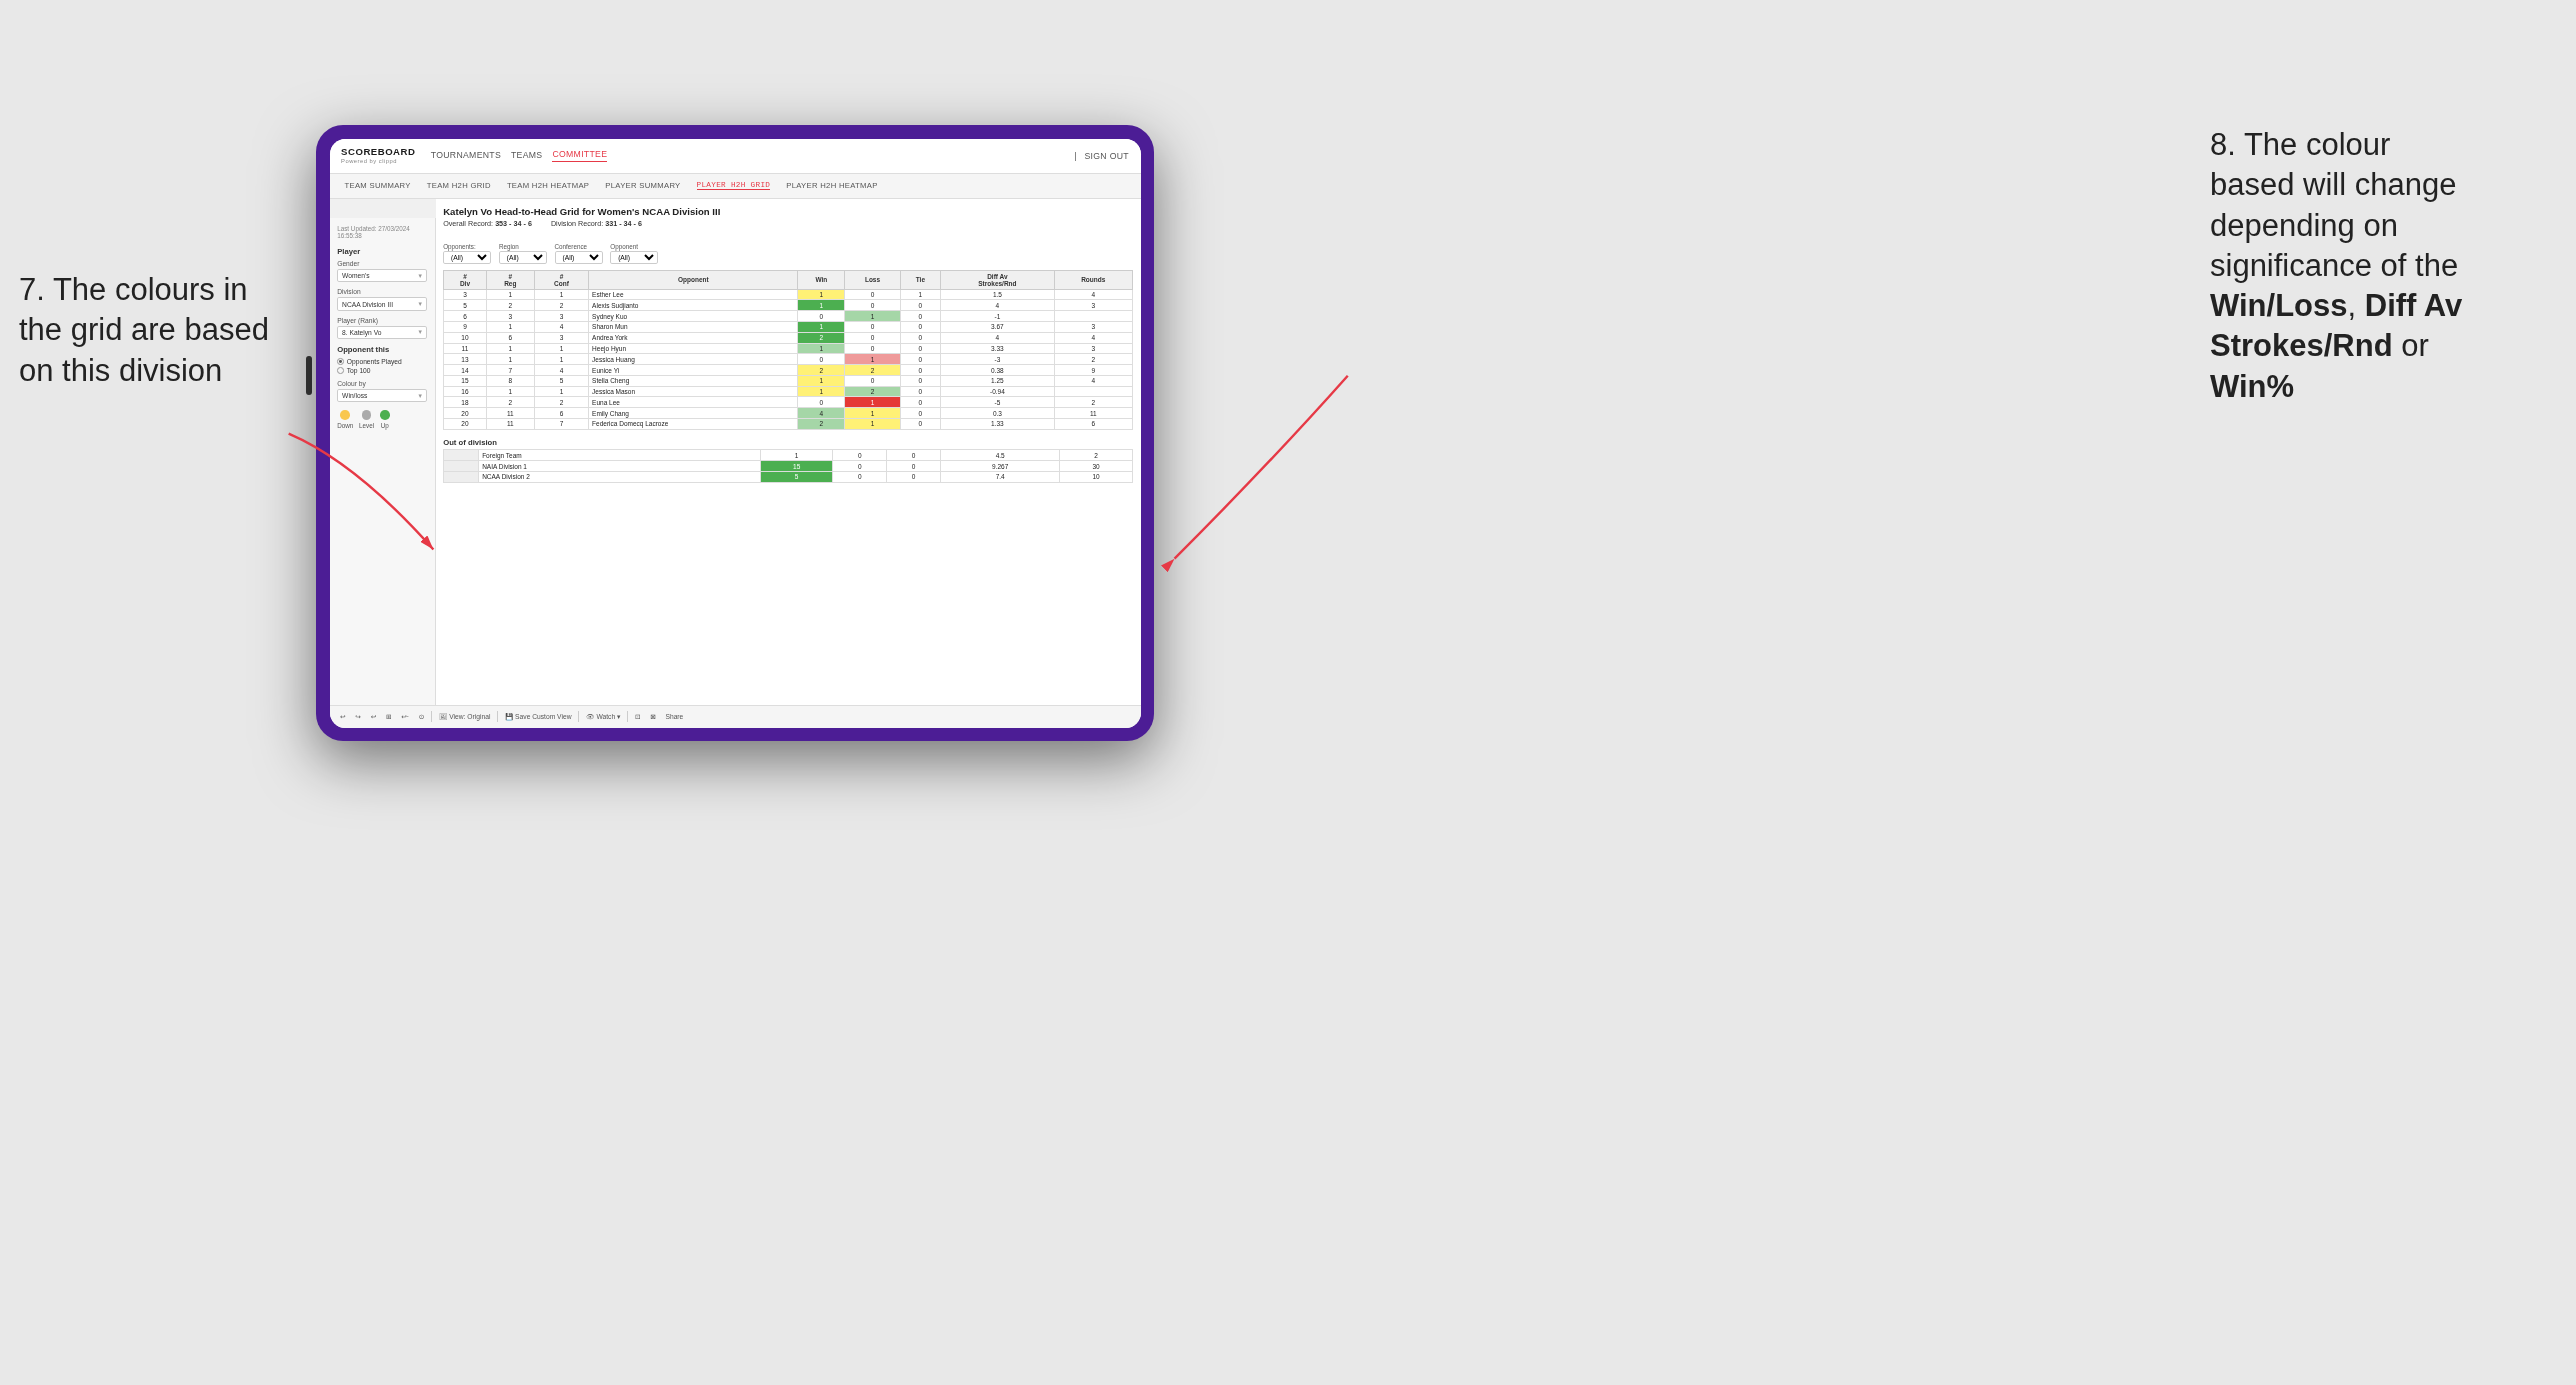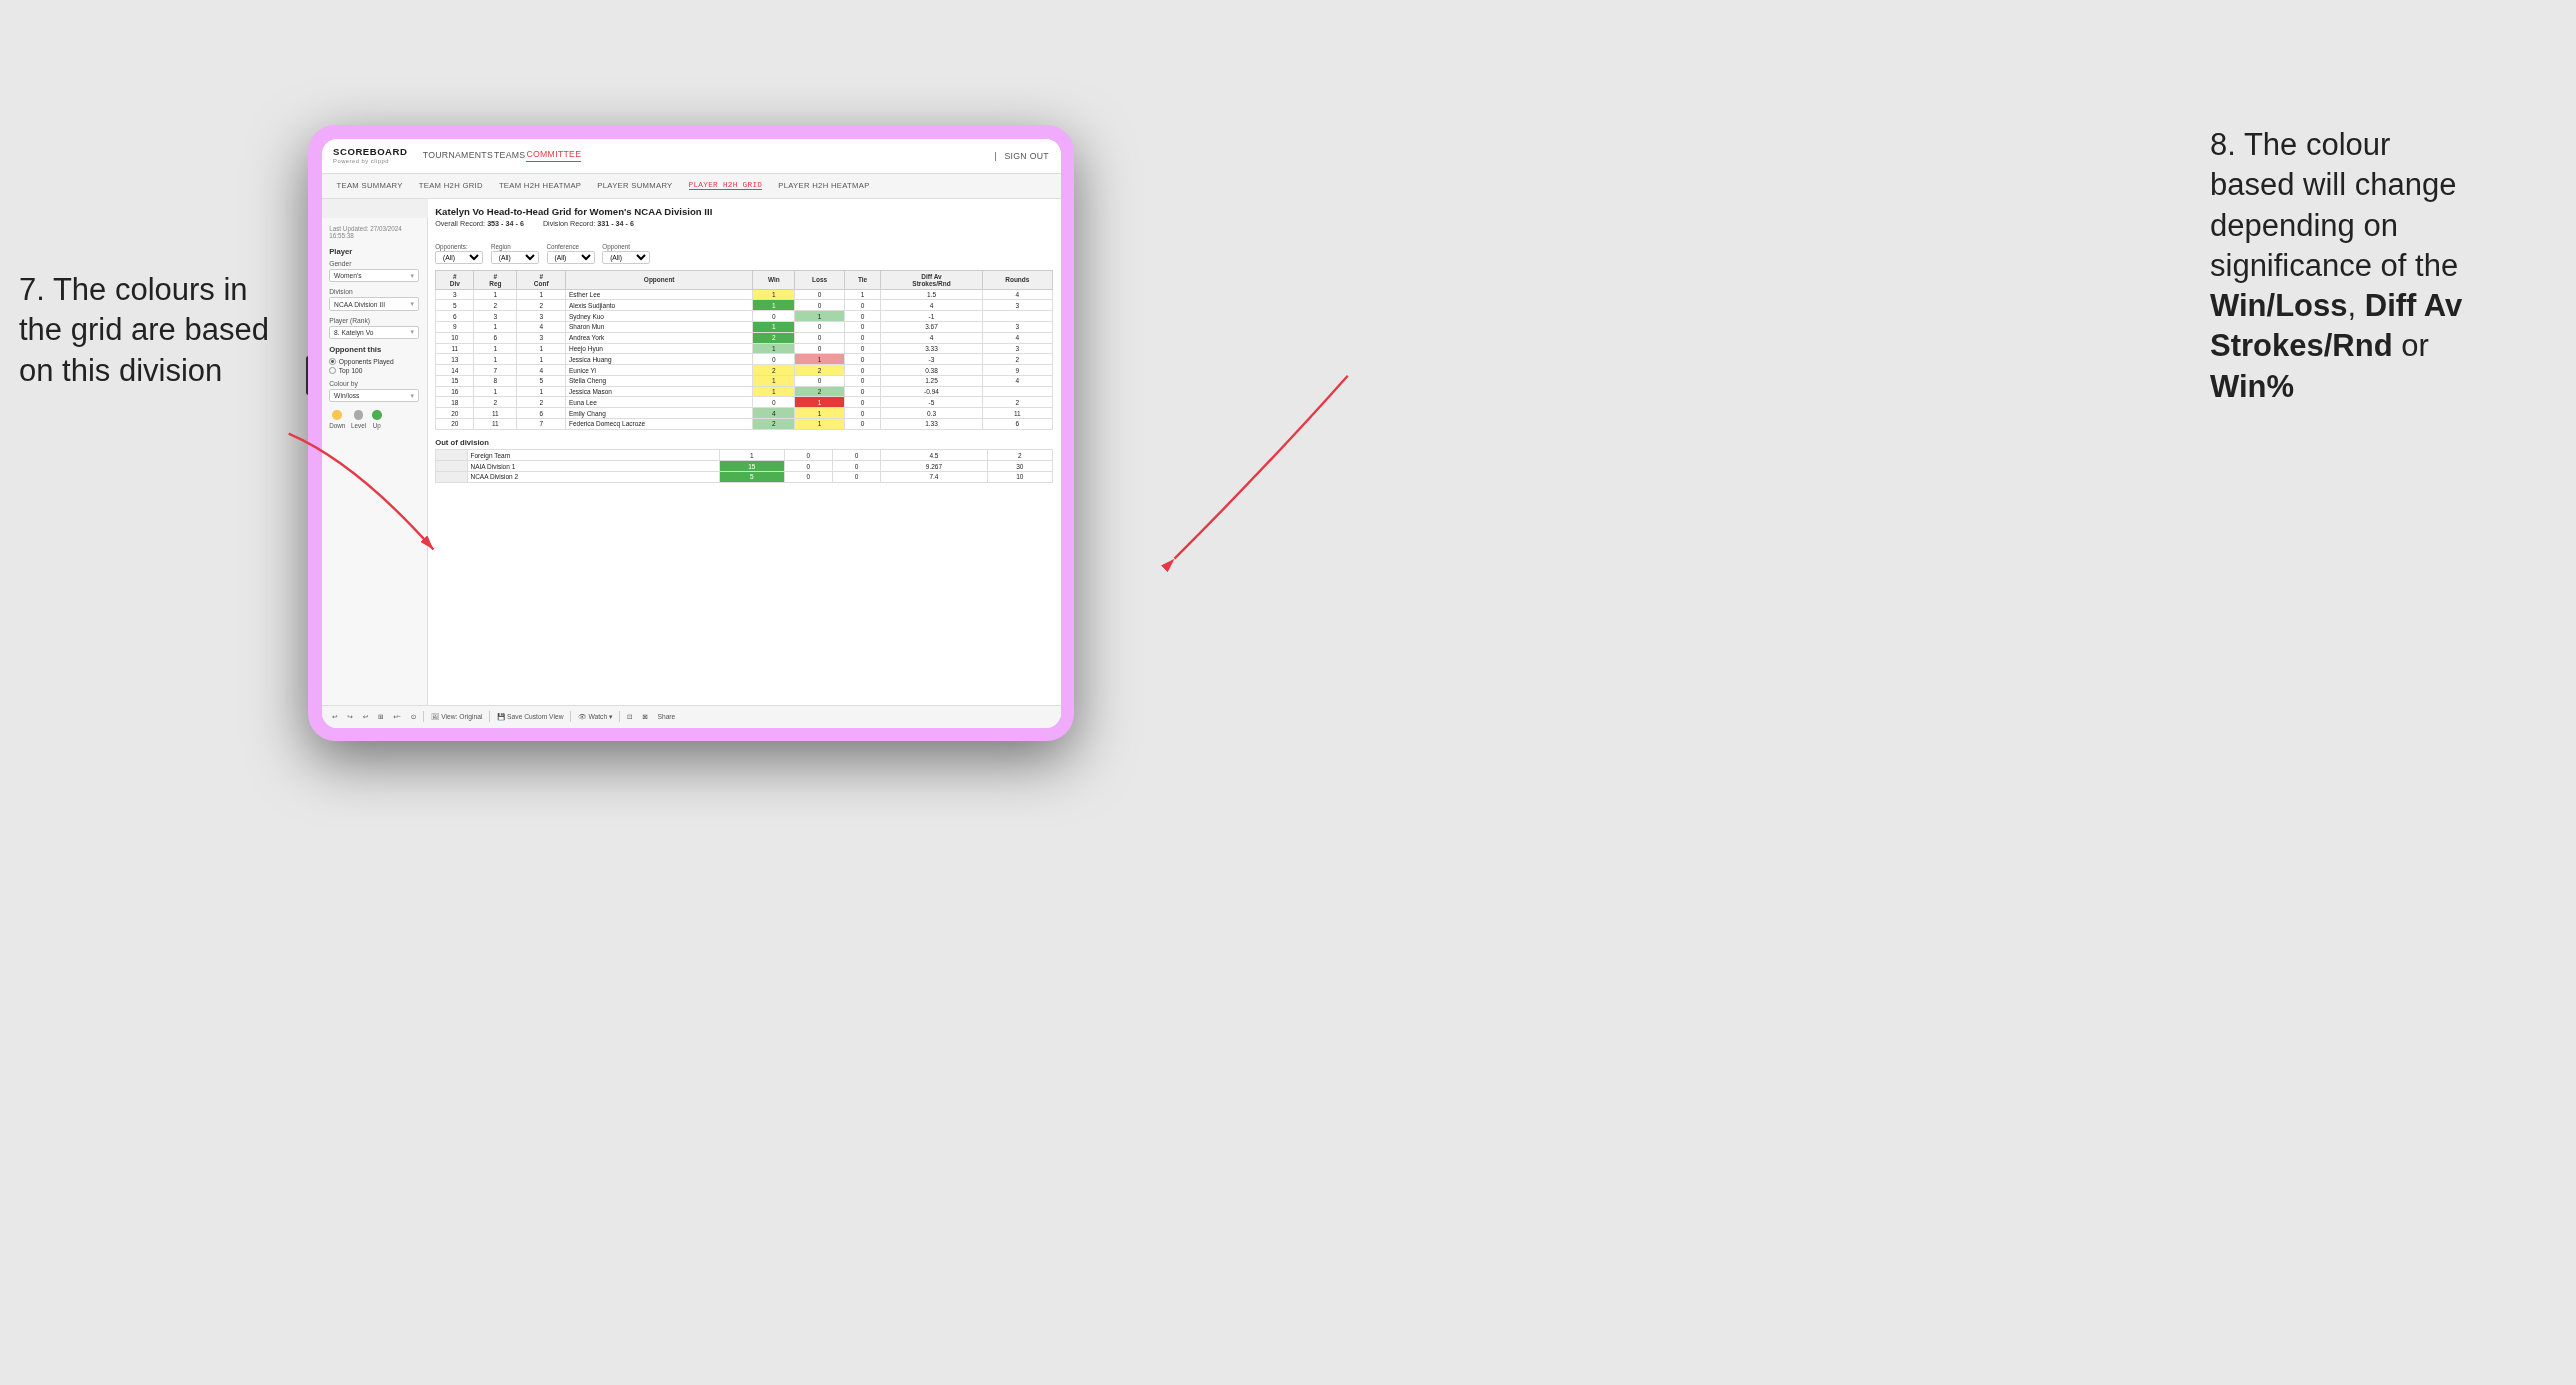--- a/index.html
+++ b/index.html
@@ -8,25 +8,25 @@
       font-family: Arial, sans-serif;
       width: 2576px;
       height: 1386px;
       position: relative;
       overflow: hidden;
     }
 
     
     .tablet {
       position: absolute;
-      left: 308px;
+      left: 316px;
       top: 125px;
-      width: 766px;
+      width: 838px;
       height: 616px;
-      background: #f0abfc;
+      background: #4c1d95;
       border-radius: 27px;
       box-shadow: 0 19px 58px rgba(0,0,0,0.5);
       padding: 13.5px;
     }
     .tablet-screen {
       width: 100%;
       height: 100%;
       background: #fff;
       border-radius: 15.4px;
       overflow: hidden;
@@ -54,21 +54,21 @@
     }
     .logo-sub {
       font-size: 5.8px;
       color: #888;
       font-weight: normal;
       display: block;
     }
     .nav-items {
       display: flex;
       align-items: center;
-      gap: 1px;
+      gap: 10px;
       flex: 1;
     }
     .nav-item {
       font-size: 8.7px;
       color: #555;
       cursor: pointer;
       text-transform: uppercase;
       letter-spacing: 0.3px;
     }
     .nav-item.active {

